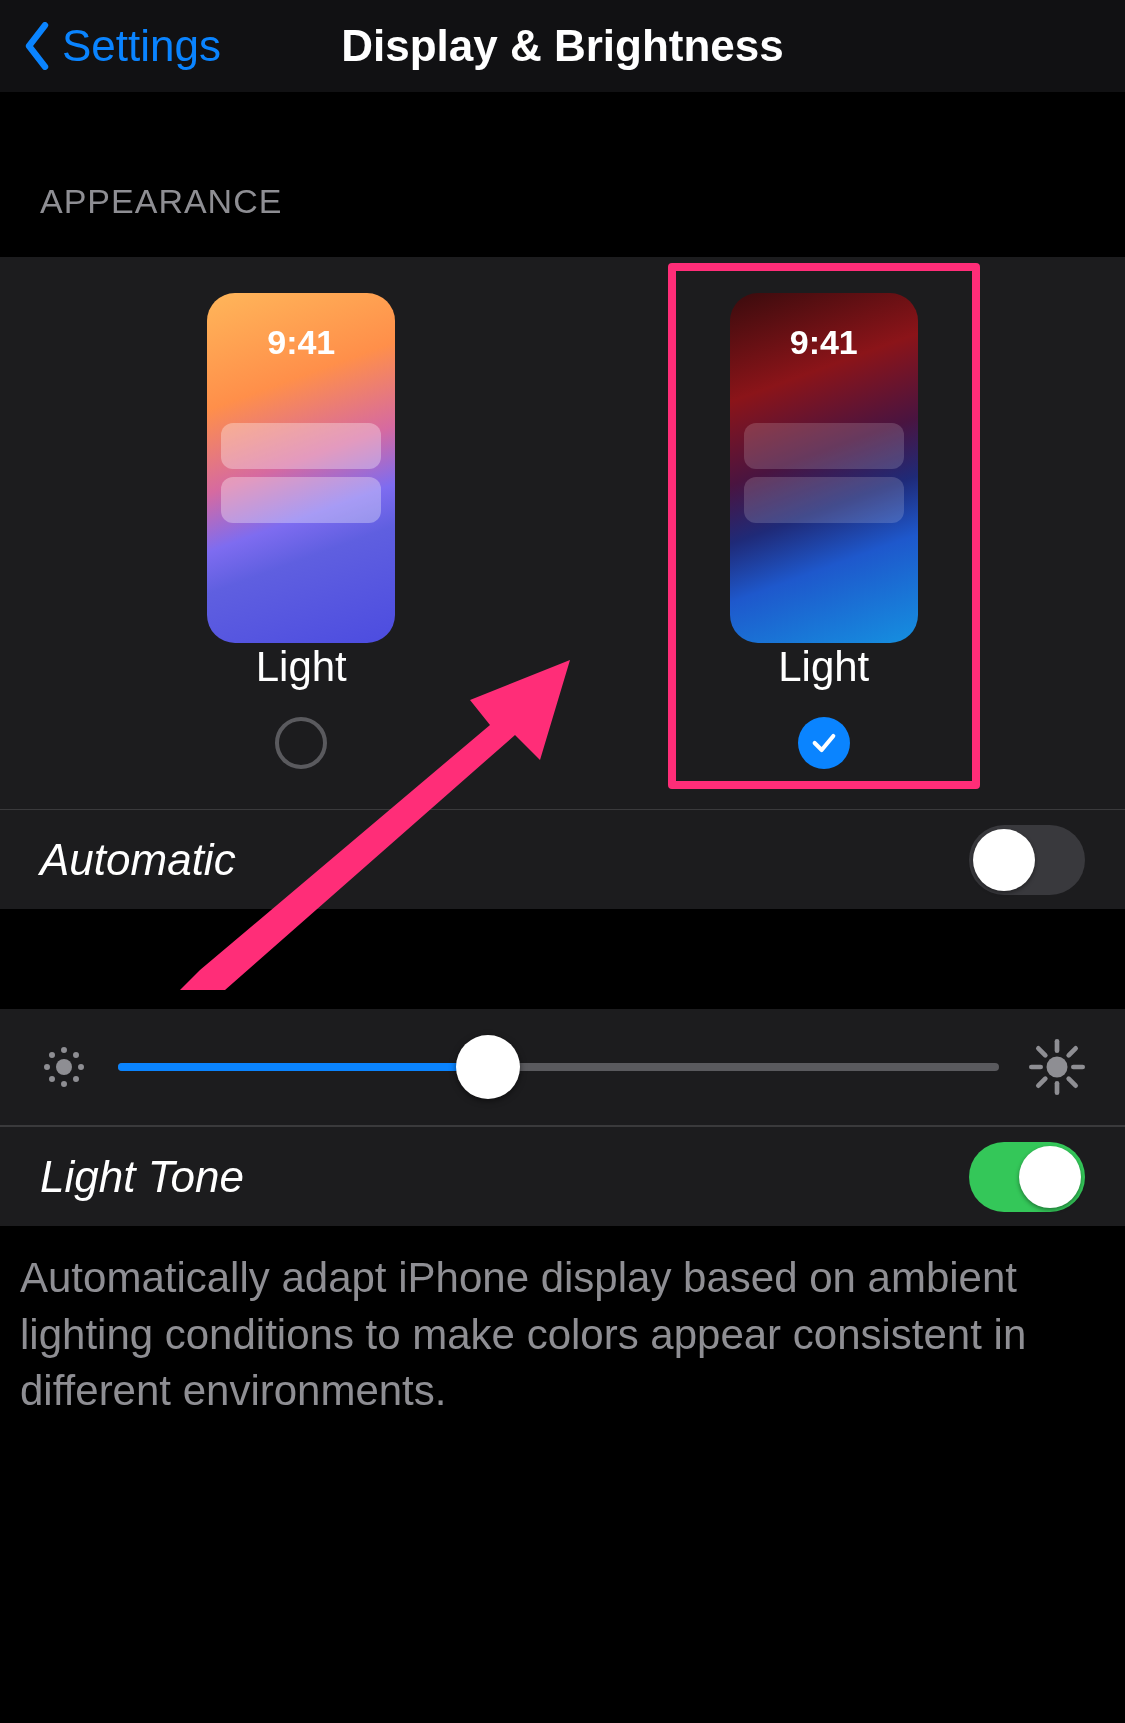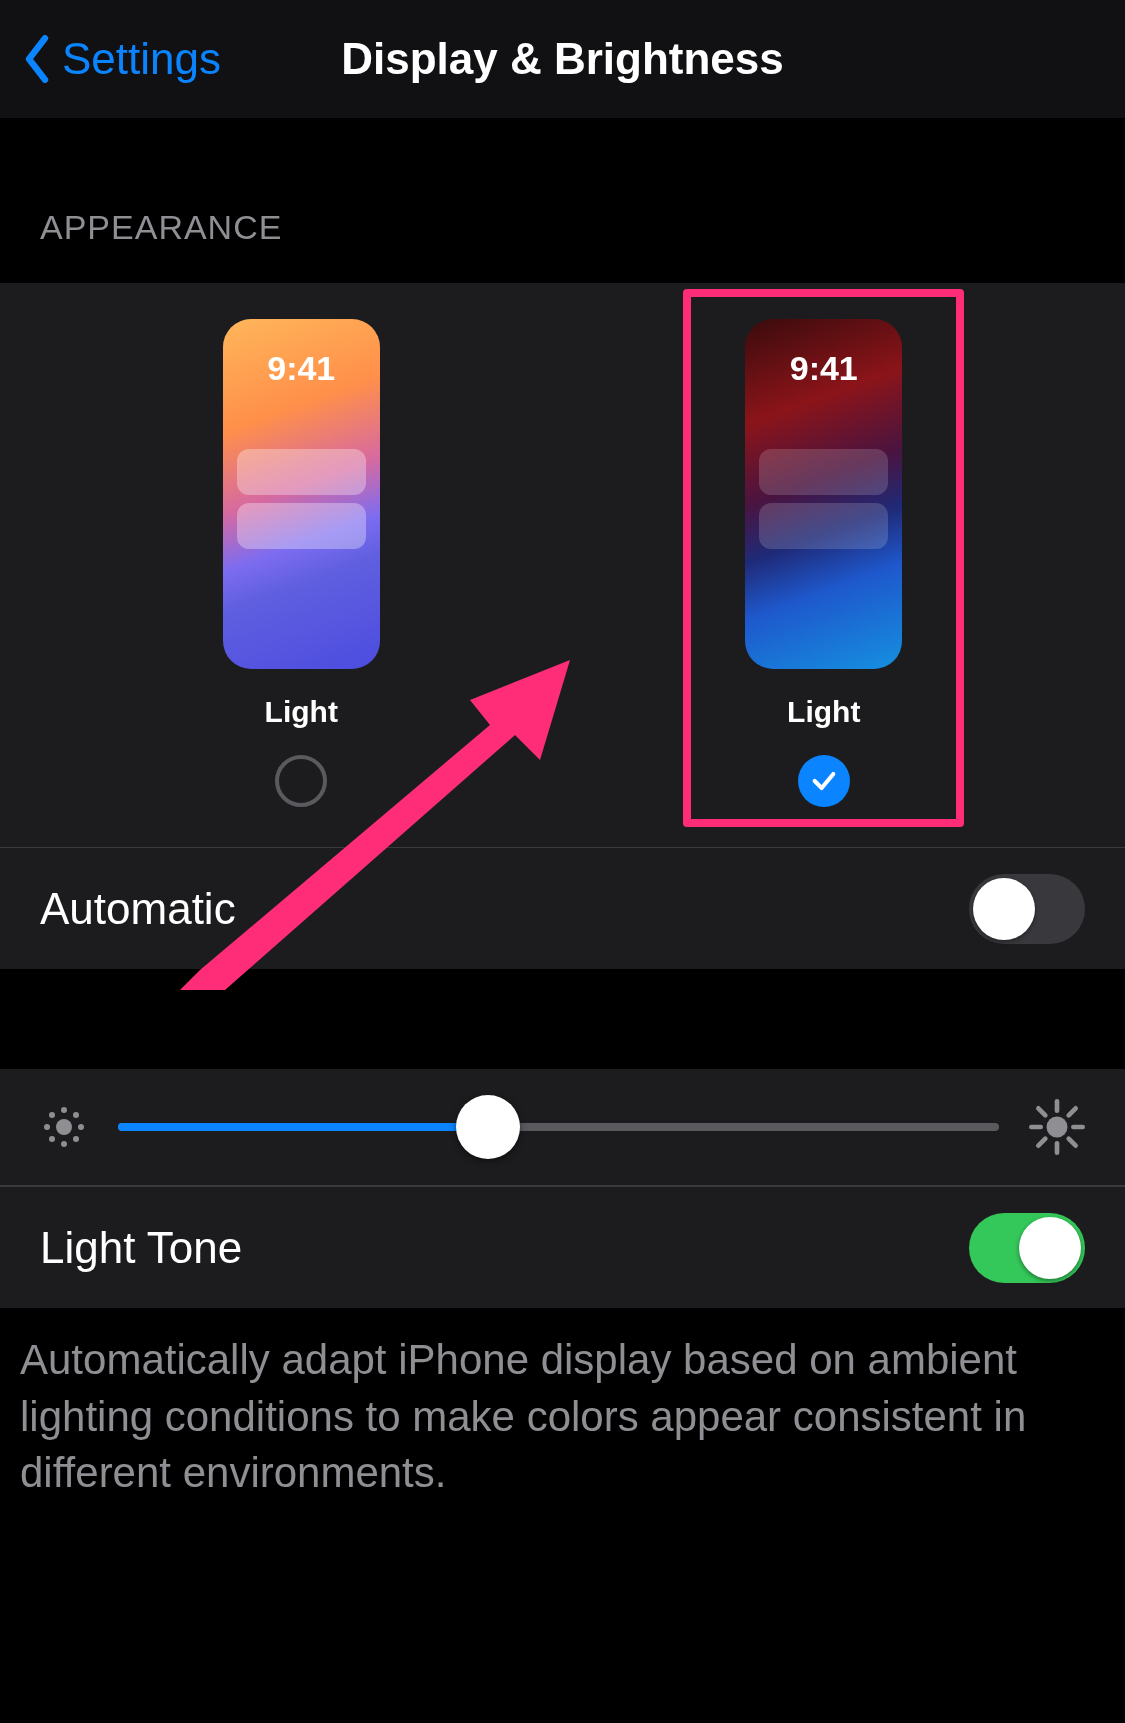--- a/index.html
+++ b/index.html
@@ -11,53 +11,53 @@
     --text2:#8e8e93;
     --blue:#0a84ff;
     --green:#34c759;
     --pink:#ff2d78;
   }
   * { box-sizing:border-box; -webkit-font-smoothing:antialiased; }
   html,body{ margin:0; padding:0; background:var(--bg0); color:var(--text);
     font-family:-apple-system,BlinkMacSystemFont,"SF Pro Text","Helvetica Neue",Arial,sans-serif; }
   .screen{ width:1125px; min-height:1723px; background:var(--bg0); position:relative; overflow:hidden;}
   
-  .nav{ height:118px; background:#111113; display:flex; align-items:center; padding:0 22px; position:relative;}
+  .nav{ height:92px; background:#111113; display:flex; align-items:center; padding:0 22px; position:relative;}
   .back{ display:flex; align-items:center; color:var(--blue); font-size:44px; font-weight:400; cursor:pointer;}
   .back svg{ width:30px; height:48px; margin-right:10px; }
   .nav-title{ position:absolute; left:0; right:0; text-align:center; font-size:44px; font-weight:700; pointer-events:none;}
   
   .gap{ height:90px; background:var(--bg0);}
   .section-header{ font-size:34px; color:var(--text2); letter-spacing:1px; padding:0 40px 36px;}
   .panel{ background:var(--bg2); }
   
   .options{ display:flex; justify-content:space-around; padding:36px 40px 40px; position:relative;}
   .opt{ display:flex; flex-direction:column; align-items:center; cursor:pointer; position:relative;}
-  .opt .thumb{ width:157px; height:350px; border-radius:28px; overflow:hidden; position:relative;}
+  .opt .thumb{ width:188px; height:350px; border-radius:28px; overflow:hidden; position:relative;}
   
   .thumb.light{
     background:
       linear-gradient(160deg,#ffb65a 0%, #ff8f4a 28%, #d66aa0 48%, #7e6cf0 62%, #5f5fe0 72%, #4c4ce0 100%);
   }
   .thumb.dark{
     background:
       linear-gradient(160deg,#3a0b0d 0%, #8b1419 26%, #4a1440 46%, #1f2a78 60%, #1e58cc 74%, #1590e0 100%);
   }
   .thumb .clock{ position:absolute; top:30px; left:0; right:0; text-align:center; color:#fff; font-size:34px; font-weight:600;}
   .thumb .bar{ position:absolute; left:14px; right:14px; height:46px; border-radius:12px; background:rgba(255,255,255,.32);}
   .thumb.dark .bar{ background:rgba(255,255,255,.16);}
   .thumb .bar.b1{ top:130px;} .thumb .bar.b2{ top:184px;}
-  .opt-label{ font-size:30px; margin-top:26px; font-weight:700;}
+  .opt-label{ font-size:42px; font-weight:400;}
   .radio{ width:52px; height:52px; border-radius:50%; margin-top:26px; display:flex; align-items:center; justify-content:center;}
   .radio.off{ border:4px solid #5a5a5e;}
   .radio.on{ background:var(--blue);}
   .radio.on svg{ width:28px; height:28px;}
   .hl{ position:absolute; border:8px solid var(--pink); border-radius:4px; pointer-events:none;}
   
-  .row{ display:flex; align-items:center; justify-content:space-between; padding:0 40px; height:122px; border-top:1px solid var(--sep);}
+  .row{ display:flex; align-items:center; justify-content:space-between; padding:0 40px; height:100px; border-top:1px solid var(--sep);font-style:italic;}
   .row:first-of-type{border-top:none;}
   .row-label{ font-size:44px;}
   
   .toggle{ width:116px; height:70px; border-radius:36px; position:relative; cursor:pointer;}
   .toggle .knob{ width:62px; height:62px; border-radius:50%; background:#fff; position:absolute; top:4px; box-shadow:0 2px 4px rgba(0,0,0,.4);}
   .toggle.off{ background:#39393d;} .toggle.off .knob{ left:4px;}
   .toggle.on{ background:var(--green);} .toggle.on .knob{ right:4px;}
   
   .bright-row{ display:flex; align-items:center; gap:30px; padding:26px 40px; border-bottom:1px solid var(--sep);}
   .sun-icon{ color:#8e8e93; display:flex; align-items:center; justify-content:center;}

